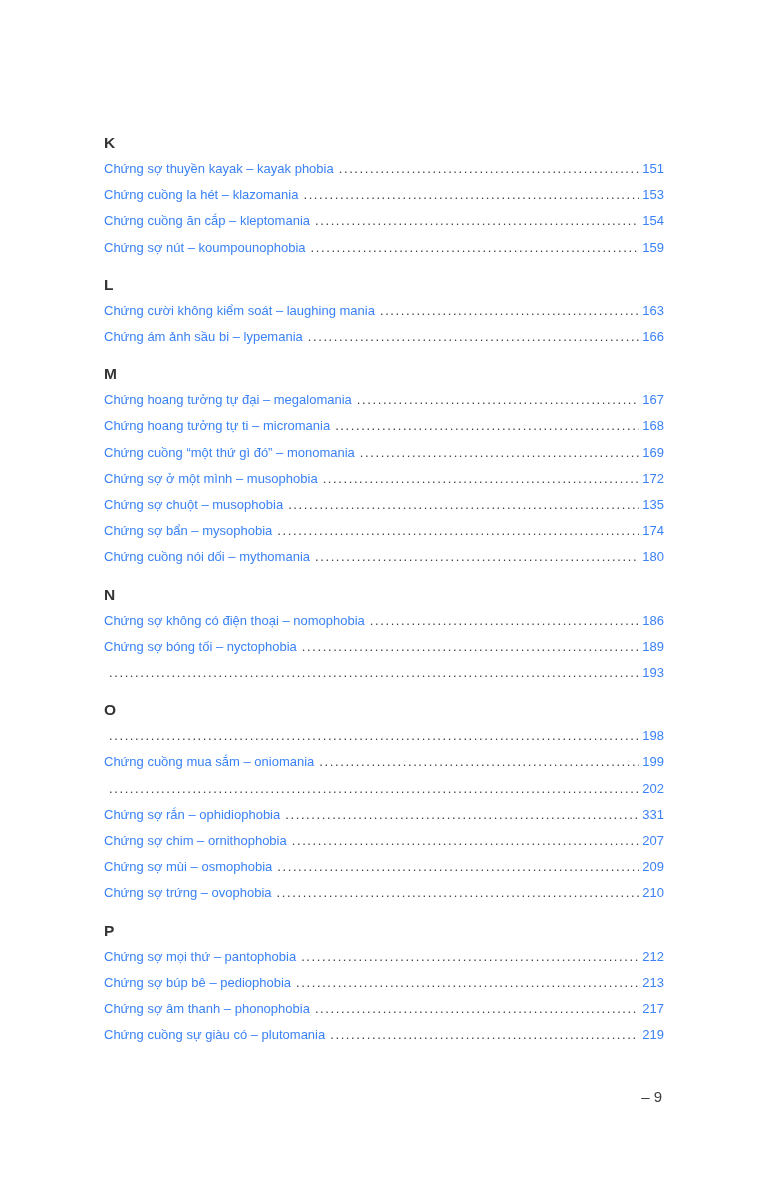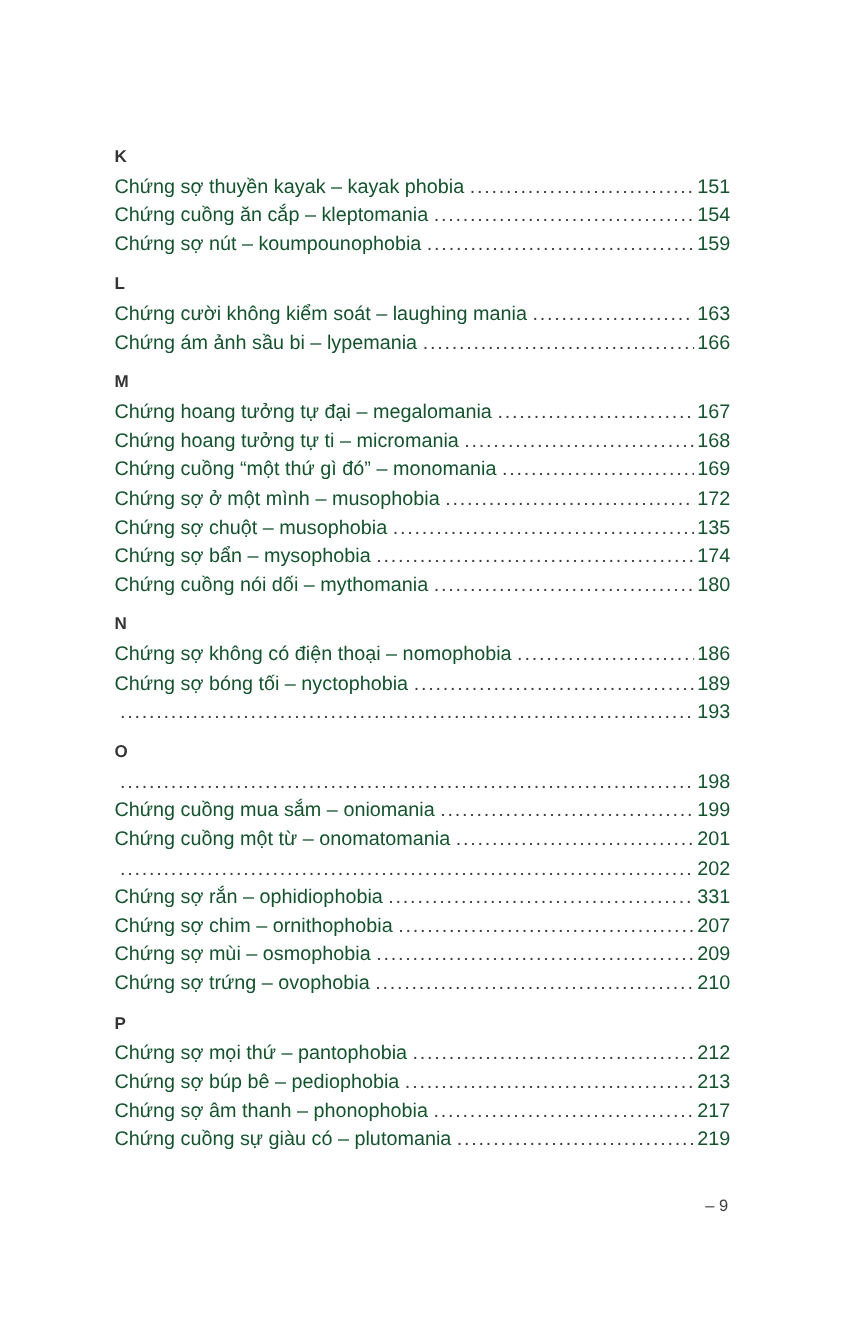--- a/index.html
+++ b/index.html
@@ -30,23 +30,23 @@
   .letter {
     margin: 0;
     font-size: 15.5px;
     font-weight: 700;
     line-height: 26px;
     color: #353535;
   }
   .entry {
     display: flex;
     align-items: baseline;
-    font-size: 18px;
+    font-size: 13px;
     line-height: 26.2px;
-    color: #14532d;
+    color: #3b82f6;
   }
   .title {
     white-space: nowrap;
     flex: 0 0 auto;
   }
   .leader {
     flex: 1 1 auto;
     overflow: hidden;
     white-space: nowrap;
     margin: 0 3px 0 5px;
@@ -76,20 +76,25 @@
   <div class="toc" id="toc">
   <section class="toc-section">
     <h2 class="letter">K</h2>
     <div class="entries">
   <div class="entry">
     <span class="title">Chứng sợ thuyền kayak – kayak phobia</span>
     <span class="leader"></span>
     <span class="pagenum">151</span>
   </div>
 
+  <div class="entry">
+    <span class="title">Chứng cuồng la hét – klazomania</span>
+    <span class="leader"></span>
+    <span class="pagenum">153</span>
+  </div>
 
   <div class="entry">
     <span class="title">Chứng cuồng ăn cắp – kleptomania</span>
     <span class="leader"></span>
     <span class="pagenum">154</span>
   </div>
 
   <div class="entry">
     <span class="title">Chứng sợ nút – koumpounophobia</span>
     <span class="leader"></span>
@@ -191,25 +196,20 @@
     <span class="leader"></span>
     <span class="pagenum">198</span>
   </div>
 
   <div class="entry">
     <span class="title">Chứng cuồng mua sắm – oniomania</span>
     <span class="leader"></span>
     <span class="pagenum">199</span>
   </div>
 
-  <div class="entry">
-    <span class="title">Chứng cuồng một từ – onomatomania</span>
-    <span class="leader"></span>
-    <span class="pagenum">201</span>
-  </div>
 
   <div class="entry">
     <span class="leader"></span>
     <span class="pagenum">202</span>
   </div>
 
   <div class="entry">
     <span class="title">Chứng sợ rắn – ophidiophobia</span>
     <span class="leader"></span>
     <span class="pagenum">331</span>

